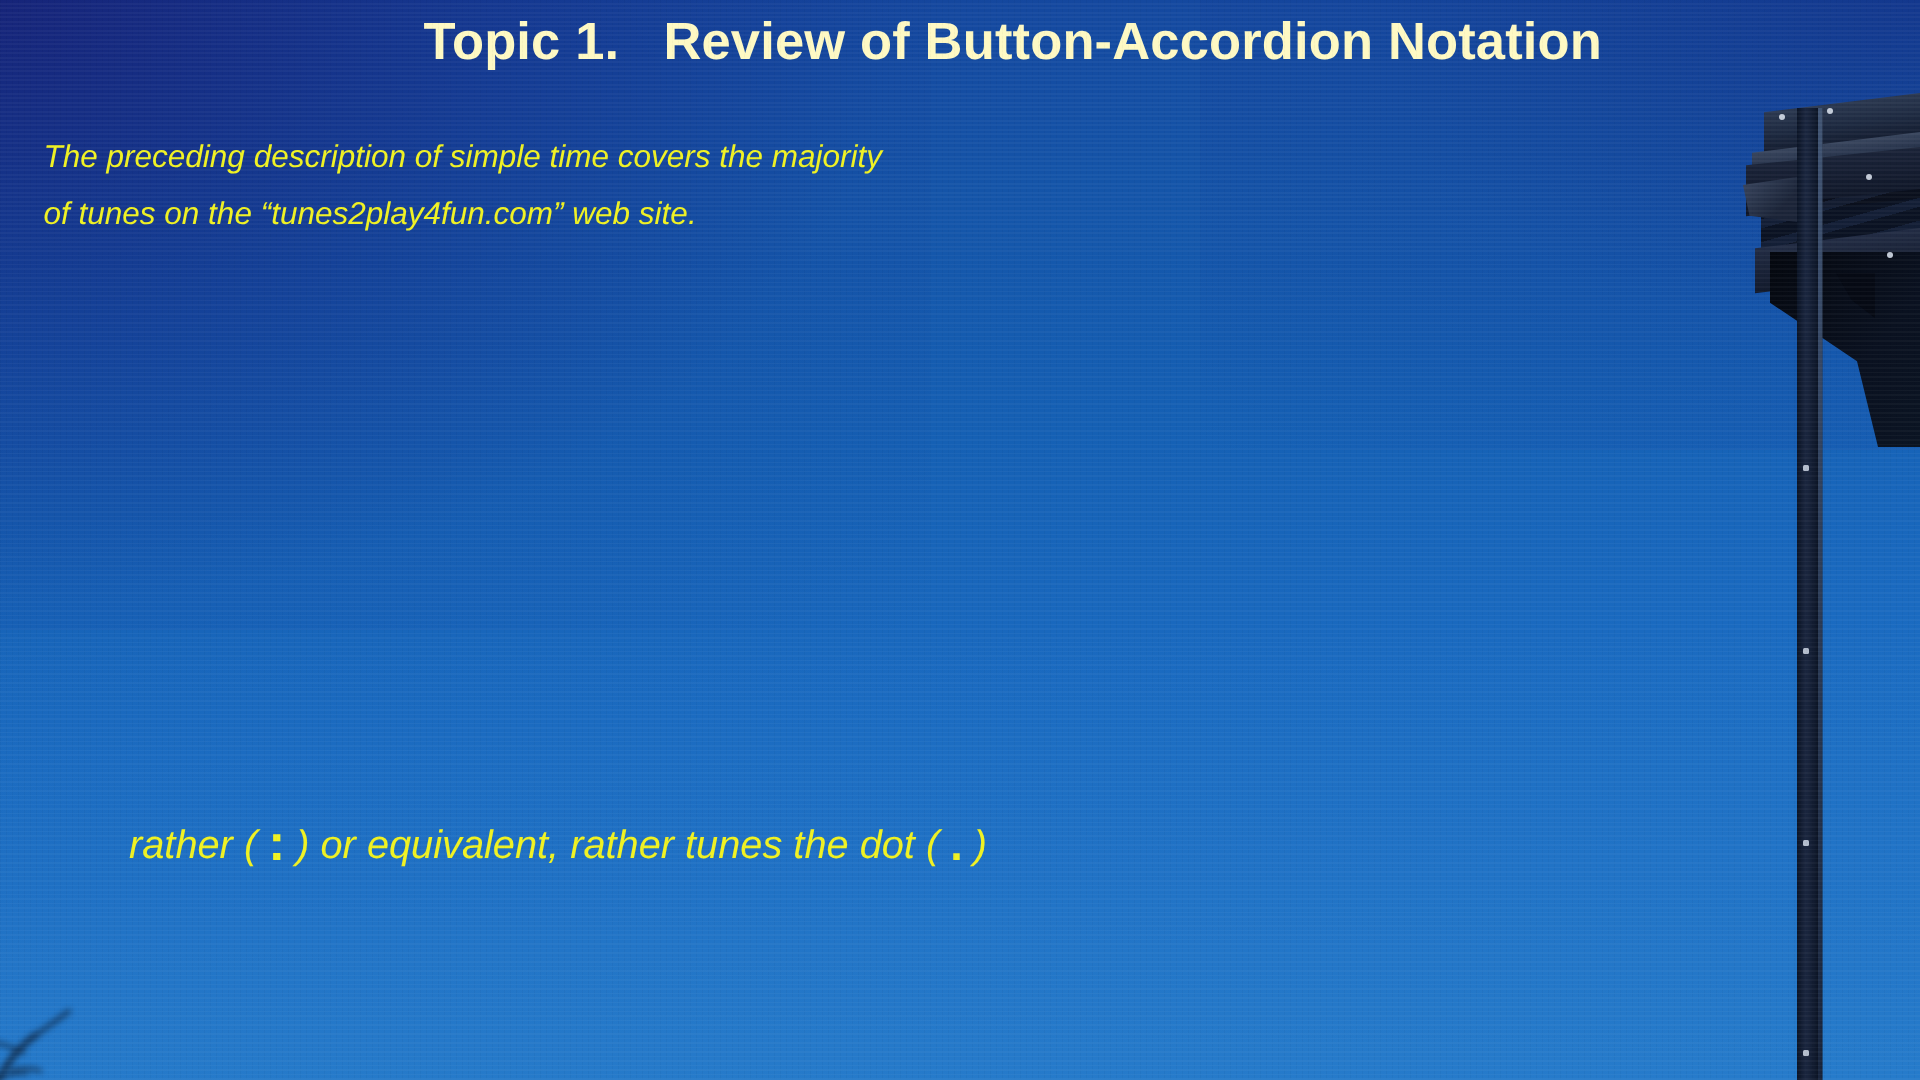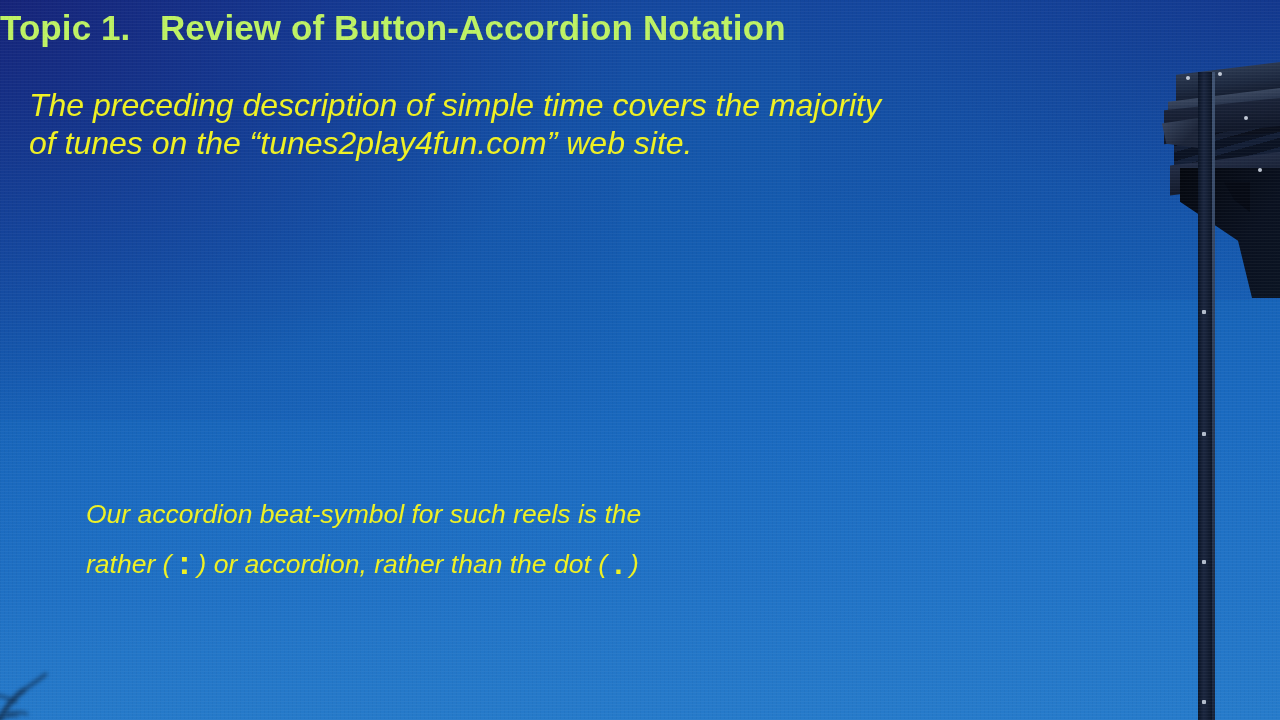--- a/index.html
+++ b/index.html
@@ -171,33 +171,33 @@
     width: 86px; height: 78px;
     filter: blur(2.1px);
     opacity: .8;
   }
 
   
   .slide-title {
     position: absolute;
     left: 0; top: 8px;
     width: 1068px;
-    text-align: left;
-    color: #bef264;
+    text-align: right;
+    color: #fef9c3;
     font-size: 35px;
     font-weight: bold;
     letter-spacing: .1px;
     white-space: pre;
   }
   .body-block {
     position: absolute;
     left: 29px;
     color: #F0F222;
     font-style: italic;
-    font-size: 32px;
+    font-size: 21px;
     line-height: 38px;
     white-space: pre-line;
   }
   #para-1 { top: 86px; }
   #para-2 { top: 200px; }
   #para-3 { top: 354px; }
 
   .indent-block {
     position: absolute;
     left: 86px;
@@ -263,18 +263,17 @@
     </g>
   </svg>
 
   <div class="slide-title">Topic 1.   Review of Button-Accordion Notation</div>
 
   <div class="body-block" id="para-1">The preceding description of simple time covers the majority
 of tunes on the “tunes2play4fun.com” web site.</div>
 
 
 
-  <div class="indent-block" id="indent-1">Our accordion beat-symbol for such reels is the</div>
-
-  <div class="indent-block" id="indent-2"><span>rather ( </span><span class="beat-symbol">:</span><span> ) or accordion, rather than the dot ( </span><span class="beat-symbol dot">.</span><span> )</span></div>
+
+  <div class="indent-block" id="indent-2"><span>rather ( </span><span class="beat-symbol">:</span><span> ) or equivalent, rather tunes the dot ( </span><span class="beat-symbol dot">.</span><span> )</span></div>
 
   <div class="grain"></div>
 </div>
 
 </body></html>

